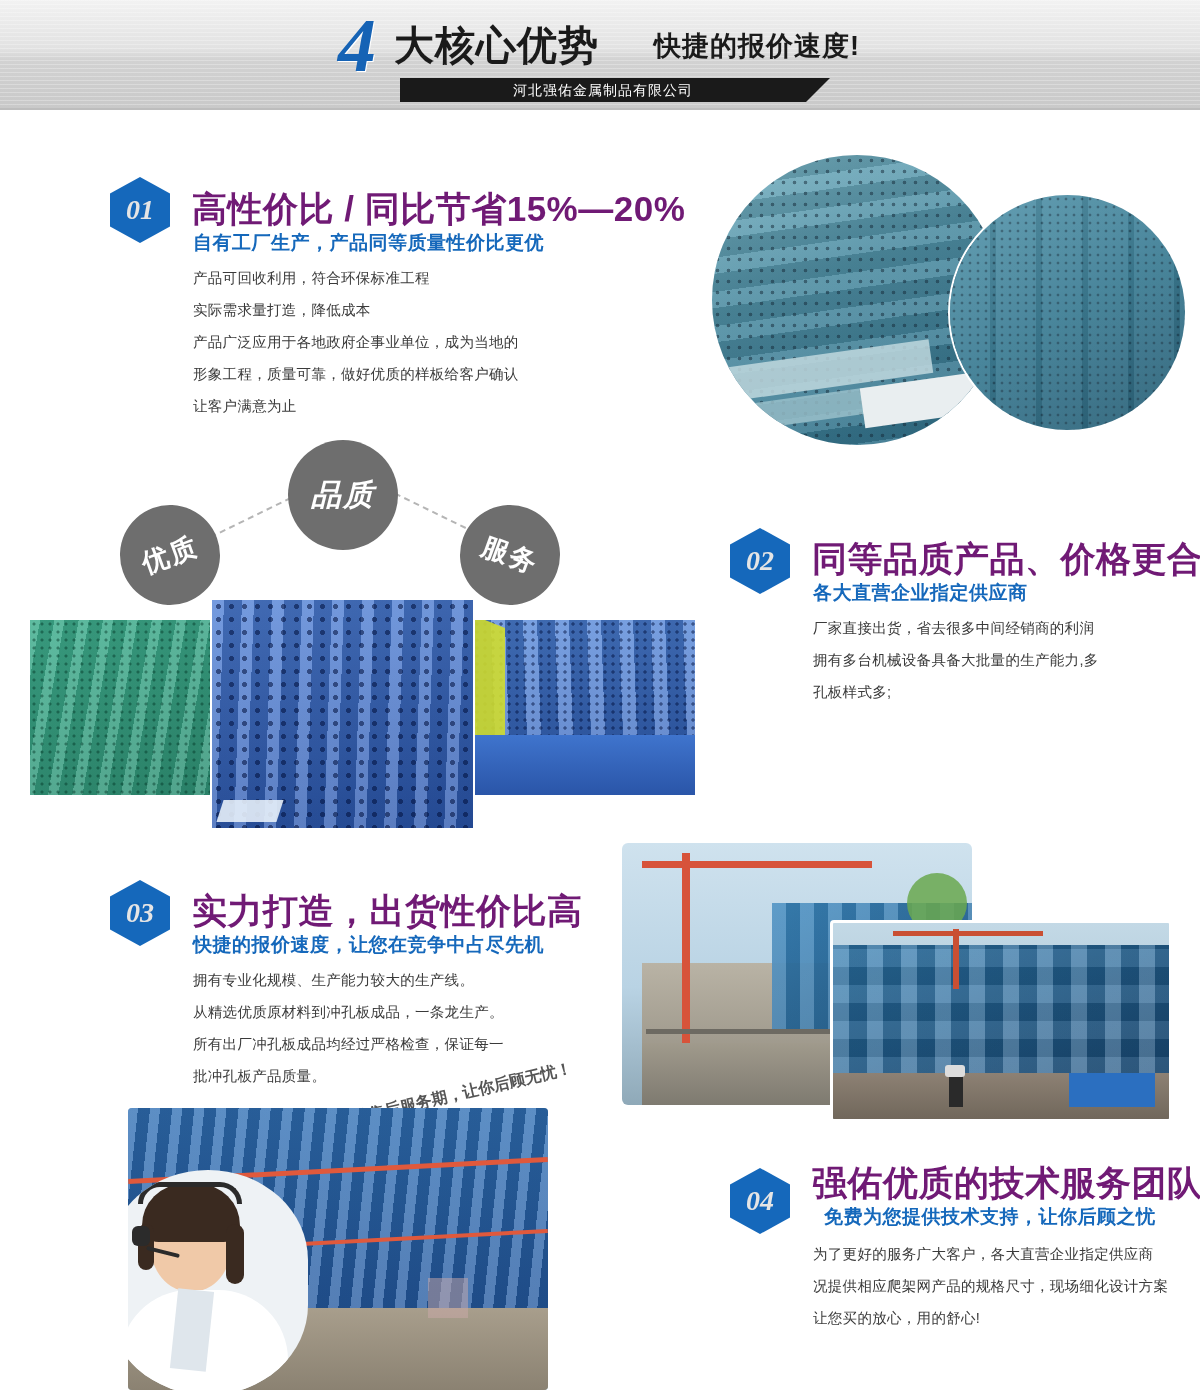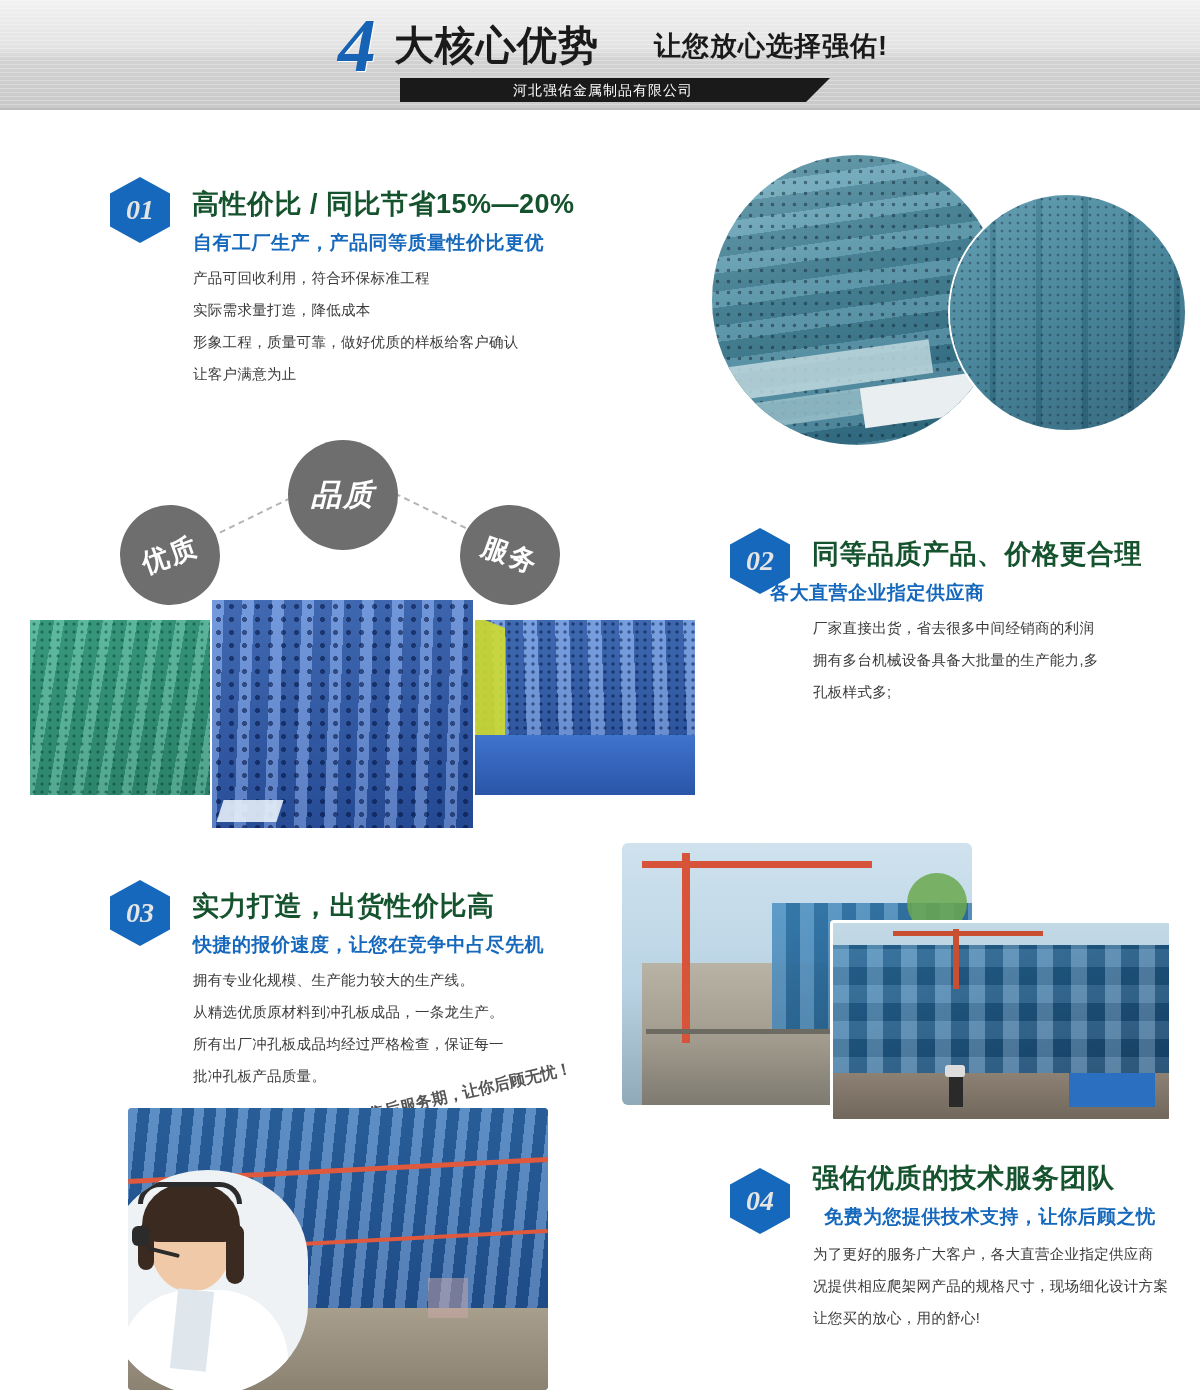--- a/index.html
+++ b/index.html
@@ -109,23 +109,23 @@
     font-size: 28px;
     font-weight: bold;
     font-family: "Liberation Serif", serif;
     display: flex;
     align-items: center;
     justify-content: center;
     font-style: italic;
   }
   .blk-title {
     position: absolute;
-    font-size: 27px;
-    font-weight: bold;
-    color: #14532d;
+    font-size: 35px;
+    font-weight: bold;
+    color: #701a75;
     letter-spacing: 0.5px;
     white-space: nowrap;
   }
   .blk-sub {
     position: absolute;
     font-size: 19px;
     font-weight: bold;
     color: #1568bb;
     letter-spacing: 0.5px;
     white-space: nowrap;
@@ -190,33 +190,34 @@
 </head>
 <body>
 
 <div class="page">
 
   <div class="header">
     <div class="header-stripes"></div>
     <div class="header-inner">
       <div class="big-four">4</div>
       <div class="head-main">大核心优势</div>
-      <div class="head-sub">让您放心选择强佑!</div>
+      <div class="head-sub">快捷的报价速度!</div>
       <div class="head-bar">
         <div class="head-bar-text">河北强佑金属制品有限公司</div>
       </div>
     </div>
   </div>
 
   <div class="badge" style="left:110px; top:177px;">01</div>
   <div class="blk-title" style="left:192px; top:186px;">高性价比 / 同比节省15%—20%</div>
   <div class="blk-sub" style="left:193px; top:230px;">自有工厂生产，产品同等质量性价比更优</div>
   <div class="blk-body" style="left:193px; top:262px; width:400px;">
     <div>产品可回收利用，符合环保标准工程</div>
     <div>实际需求量打造，降低成本</div>
+    <div>产品广泛应用于各地政府企事业单位，成为当地的</div>
     <div>形象工程，质量可靠，做好优质的样板给客户确认</div>
     <div>让客户满意为止</div>
   </div>
 
   <div class="circle" style="left:712px; top:155px; width:290px; height:290px; background:linear-gradient(160deg,#7ab4c4 0%,#4f8ea3 40%,#2e6d86 100%);">
     <div style="position:absolute;inset:0;background:
         repeating-linear-gradient(172deg, rgba(255,255,255,0.10) 0 16px, rgba(0,0,0,0.10) 16px 34px);"></div>
     <div class="perf-pattern"></div>
     <div style="position:absolute;left:-10px;top:200px;width:230px;height:34px;background:#bfd8de;transform:rotate(-8deg);opacity:.85;"></div>
     <div style="position:absolute;left:30px;top:236px;width:200px;height:26px;background:#9dc3cd;transform:rotate(-8deg);opacity:.8;"></div>
@@ -249,21 +250,21 @@
 
   <div class="photo" style="left:465px; top:620px; width:230px; height:175px; background:linear-gradient(175deg,#4d82d8,#2d5cb5);">
     <div style="position:absolute;inset:0;background:repeating-linear-gradient(88deg, rgba(255,255,255,0.25) 0 14px, rgba(0,0,0,0.18) 14px 32px);"></div>
     <div class="perf-pattern fine" style="background-image:radial-gradient(circle, rgba(0,15,60,0.5) 1.4px, rgba(0,0,0,0) 1.9px);"></div>
     <div style="position:absolute;left:0;top:0;width:40px;height:120px;background:#cfdc2f;transform:skewY(22deg);opacity:.9;"></div>
     <div style="position:absolute;left:0;bottom:0;width:230px;height:60px;background:linear-gradient(180deg,#3f74cd,#2a55a8);"></div>
   </div>
 
   <div class="badge" style="left:730px; top:528px;">02</div>
   <div class="blk-title" style="left:812px; top:536px;">同等品质产品、价格更合理</div>
-  <div class="blk-sub" style="left:770px; top:580px;">各大直营企业指定供应商</div>
+  <div class="blk-sub" style="left:813px; top:580px;">各大直营企业指定供应商</div>
   <div class="blk-body" style="left:813px; top:612px; width:370px;">
     <div>厂家直接出货，省去很多中间经销商的利润</div>
     <div>拥有多台机械设备具备大批量的生产能力,多</div>
     <div>孔板样式多;</div>
   </div>
 
   <div class="badge" style="left:110px; top:880px;">03</div>
   <div class="blk-title" style="left:192px; top:888px;font-family:Liberation Serif, serif;">实力打造，出货性价比高</div>
   <div class="blk-sub" style="left:193px; top:932px;">快捷的报价速度，让您在竞争中占尽先机</div>
   <div class="blk-body" style="left:193px; top:964px; width:400px;">

